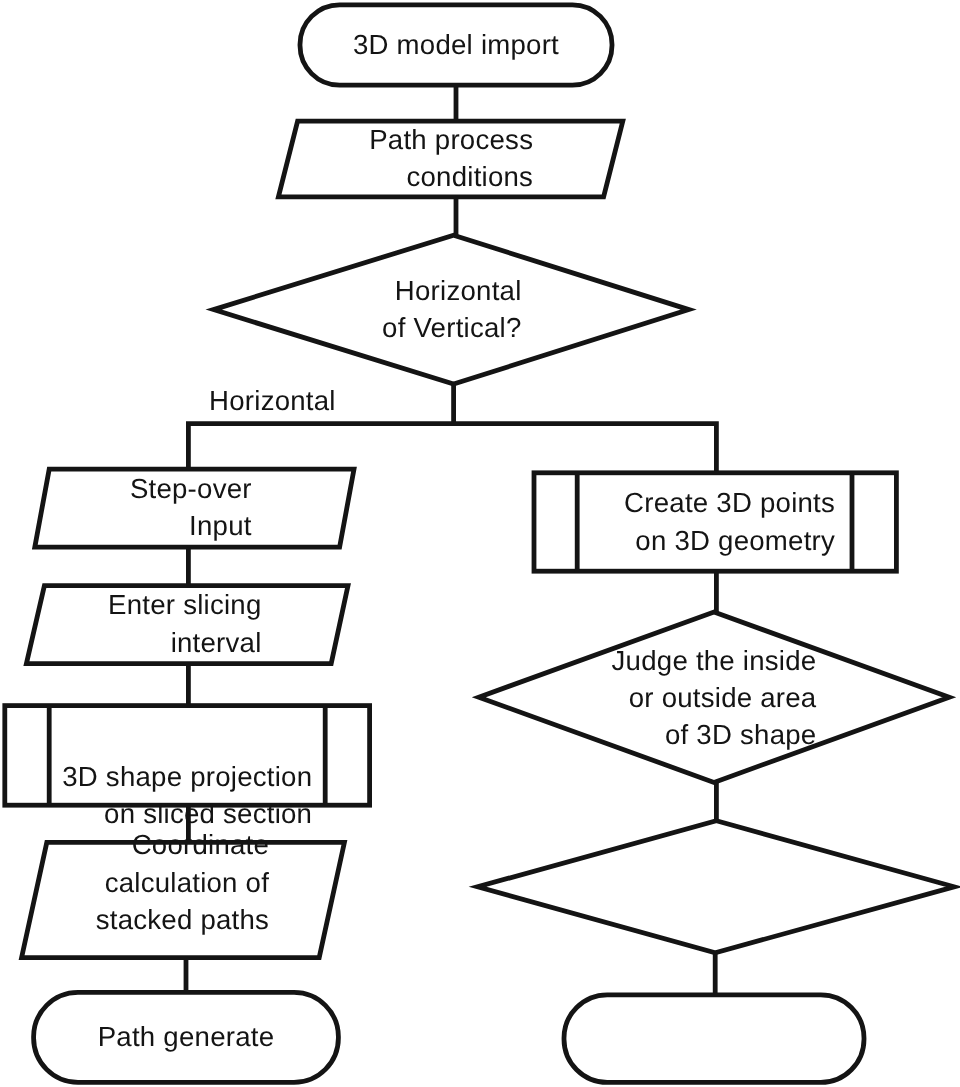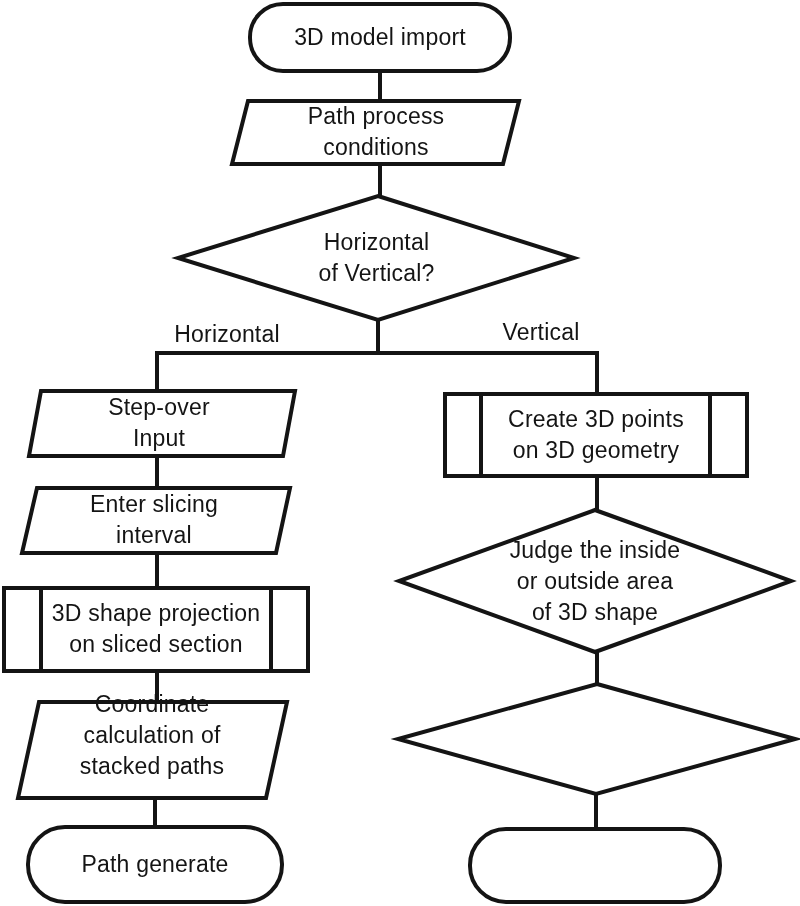--- a/index.html
+++ b/index.html
@@ -18,40 +18,40 @@
   .canvas svg {
     position: absolute;
     left: 0;
     top: 0;
   }
   .lbl {
     position: absolute;
     display: flex;
     align-items: center;
     justify-content: center;
-    text-align: center;
+    text-align: right;
     white-space: pre-line;
     font-size: 23px;
     line-height: 31px;
     color: #141414;
     letter-spacing: 0.2px;
     pointer-events: none;
   }
   
   .l-model       { left: 250px; top: 3px;   width: 260px; height: 68px; }
   .l-process     { left: 240px; top: 99px;  width: 272px; height: 66px; }
   .l-decision1   { left: 178px; top: 196px; width: 397px; height: 124px; }
   .l-branchleft  { left: 157px; top: 317px; width: 140px; height: 34px; }
   .l-branchright { left: 486px; top: 315px; width: 110px; height: 34px; }
   .l-stepover    { left: 33px;  top: 389px; width: 252px; height: 68px; }
   .l-slicing     { left: 26px;  top: 486px; width: 256px; height: 68px; }
-  .l-projection  { left: 40px;  top: 586px; width: 232px; height: 86px; }
+  .l-projection  { left: 40px;  top: 620px; width: 232px; height: 86px; }
   .l-coordinate  { left: 22px;  top: 672px; width: 260px; height: 127px; }
   .l-pathgen     { left: 28px;  top: 826px; width: 254px; height: 76px; }
-  .l-createpts   { left: 480px; top: 392px; width: 232px; height: 86px; }
+  .l-createpts   { left: 480px; top: 392px; width: 232px; height: 86px; padding-left: 12px; }
   .l-judge       { left: 398px; top: 510px; width: 394px; height: 142px; }
   .l-interior    { left: 398px; top: 684px; width: 398px; height: 110px; }
   .l-voxel       { left: 470px; top: 828px; width: 250px; height: 74px; }
 </style>
 </head>
 <body>
 
 <div class="canvas">
 
   <svg width="800" height="906" viewBox="0 0 800 906">
@@ -110,21 +110,20 @@
   <div class="lbl l-model">3D model import</div>
 
   <div class="lbl l-process">Path process
 conditions</div>
 
   <div class="lbl l-decision1">Horizontal
 of Vertical?</div>
 
   <div class="lbl l-branchleft">Horizontal</div>
 
-  <div class="lbl l-branchright">Vertical</div>
 
   <div class="lbl l-stepover">Step-over
 Input</div>
 
   <div class="lbl l-slicing">Enter slicing
 interval</div>
 
   <div class="lbl l-projection">3D shape projection
 on sliced section</div>
 

